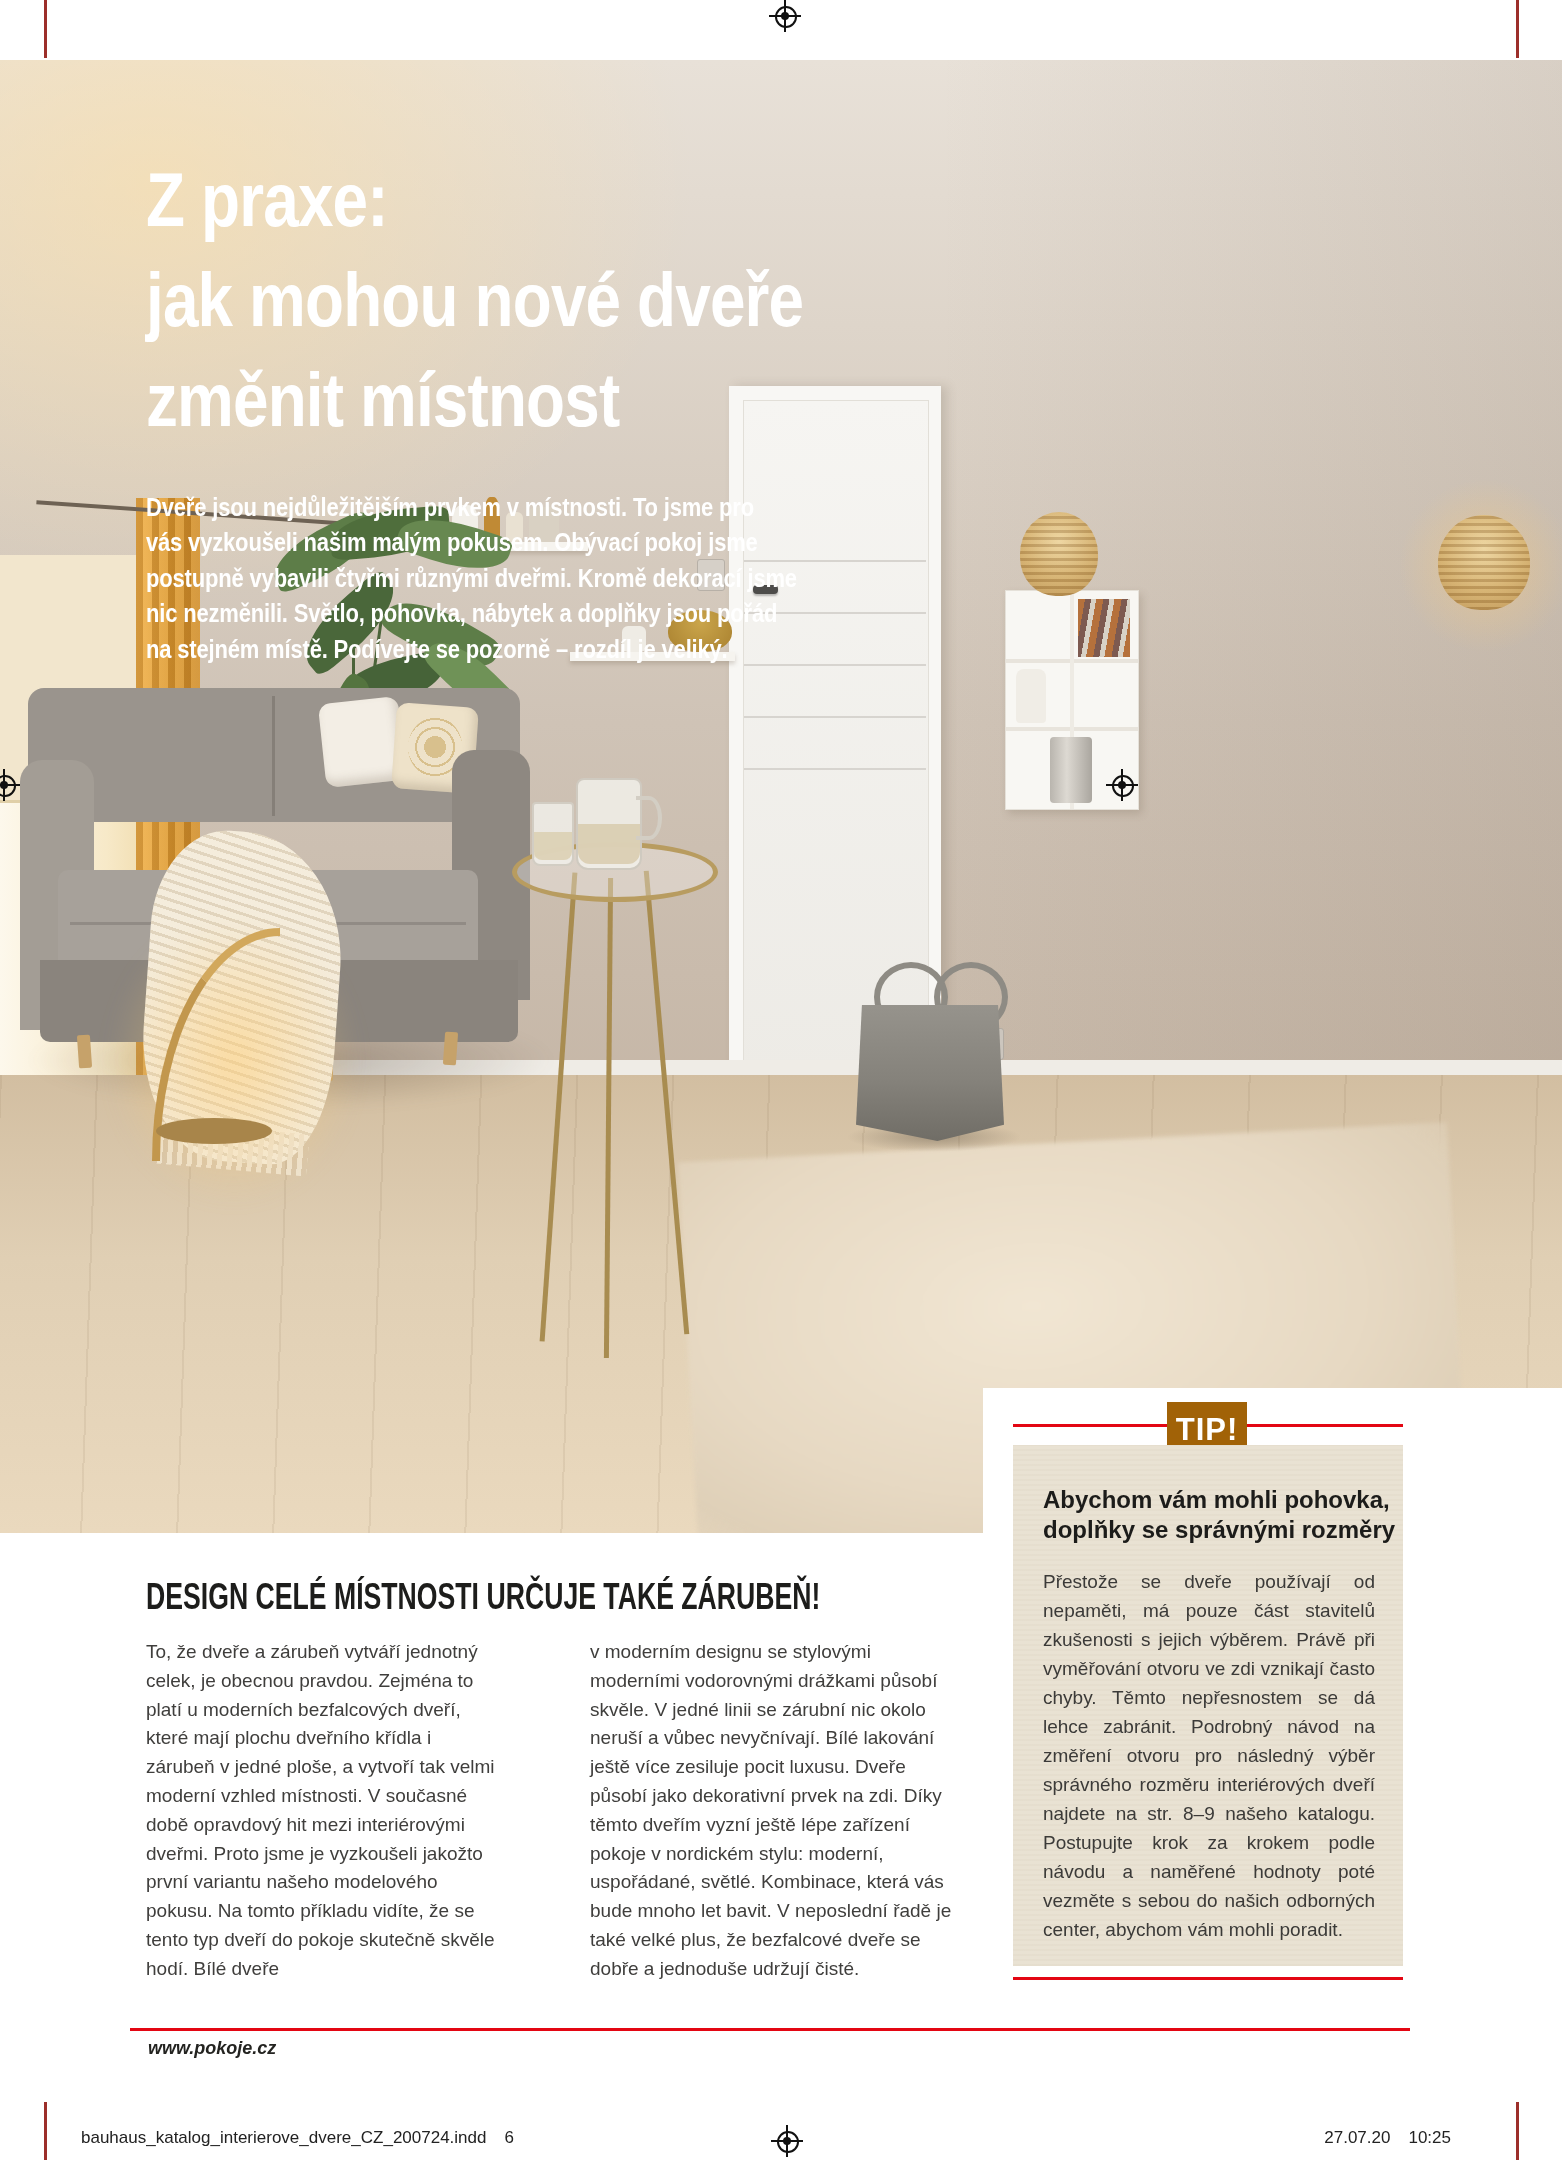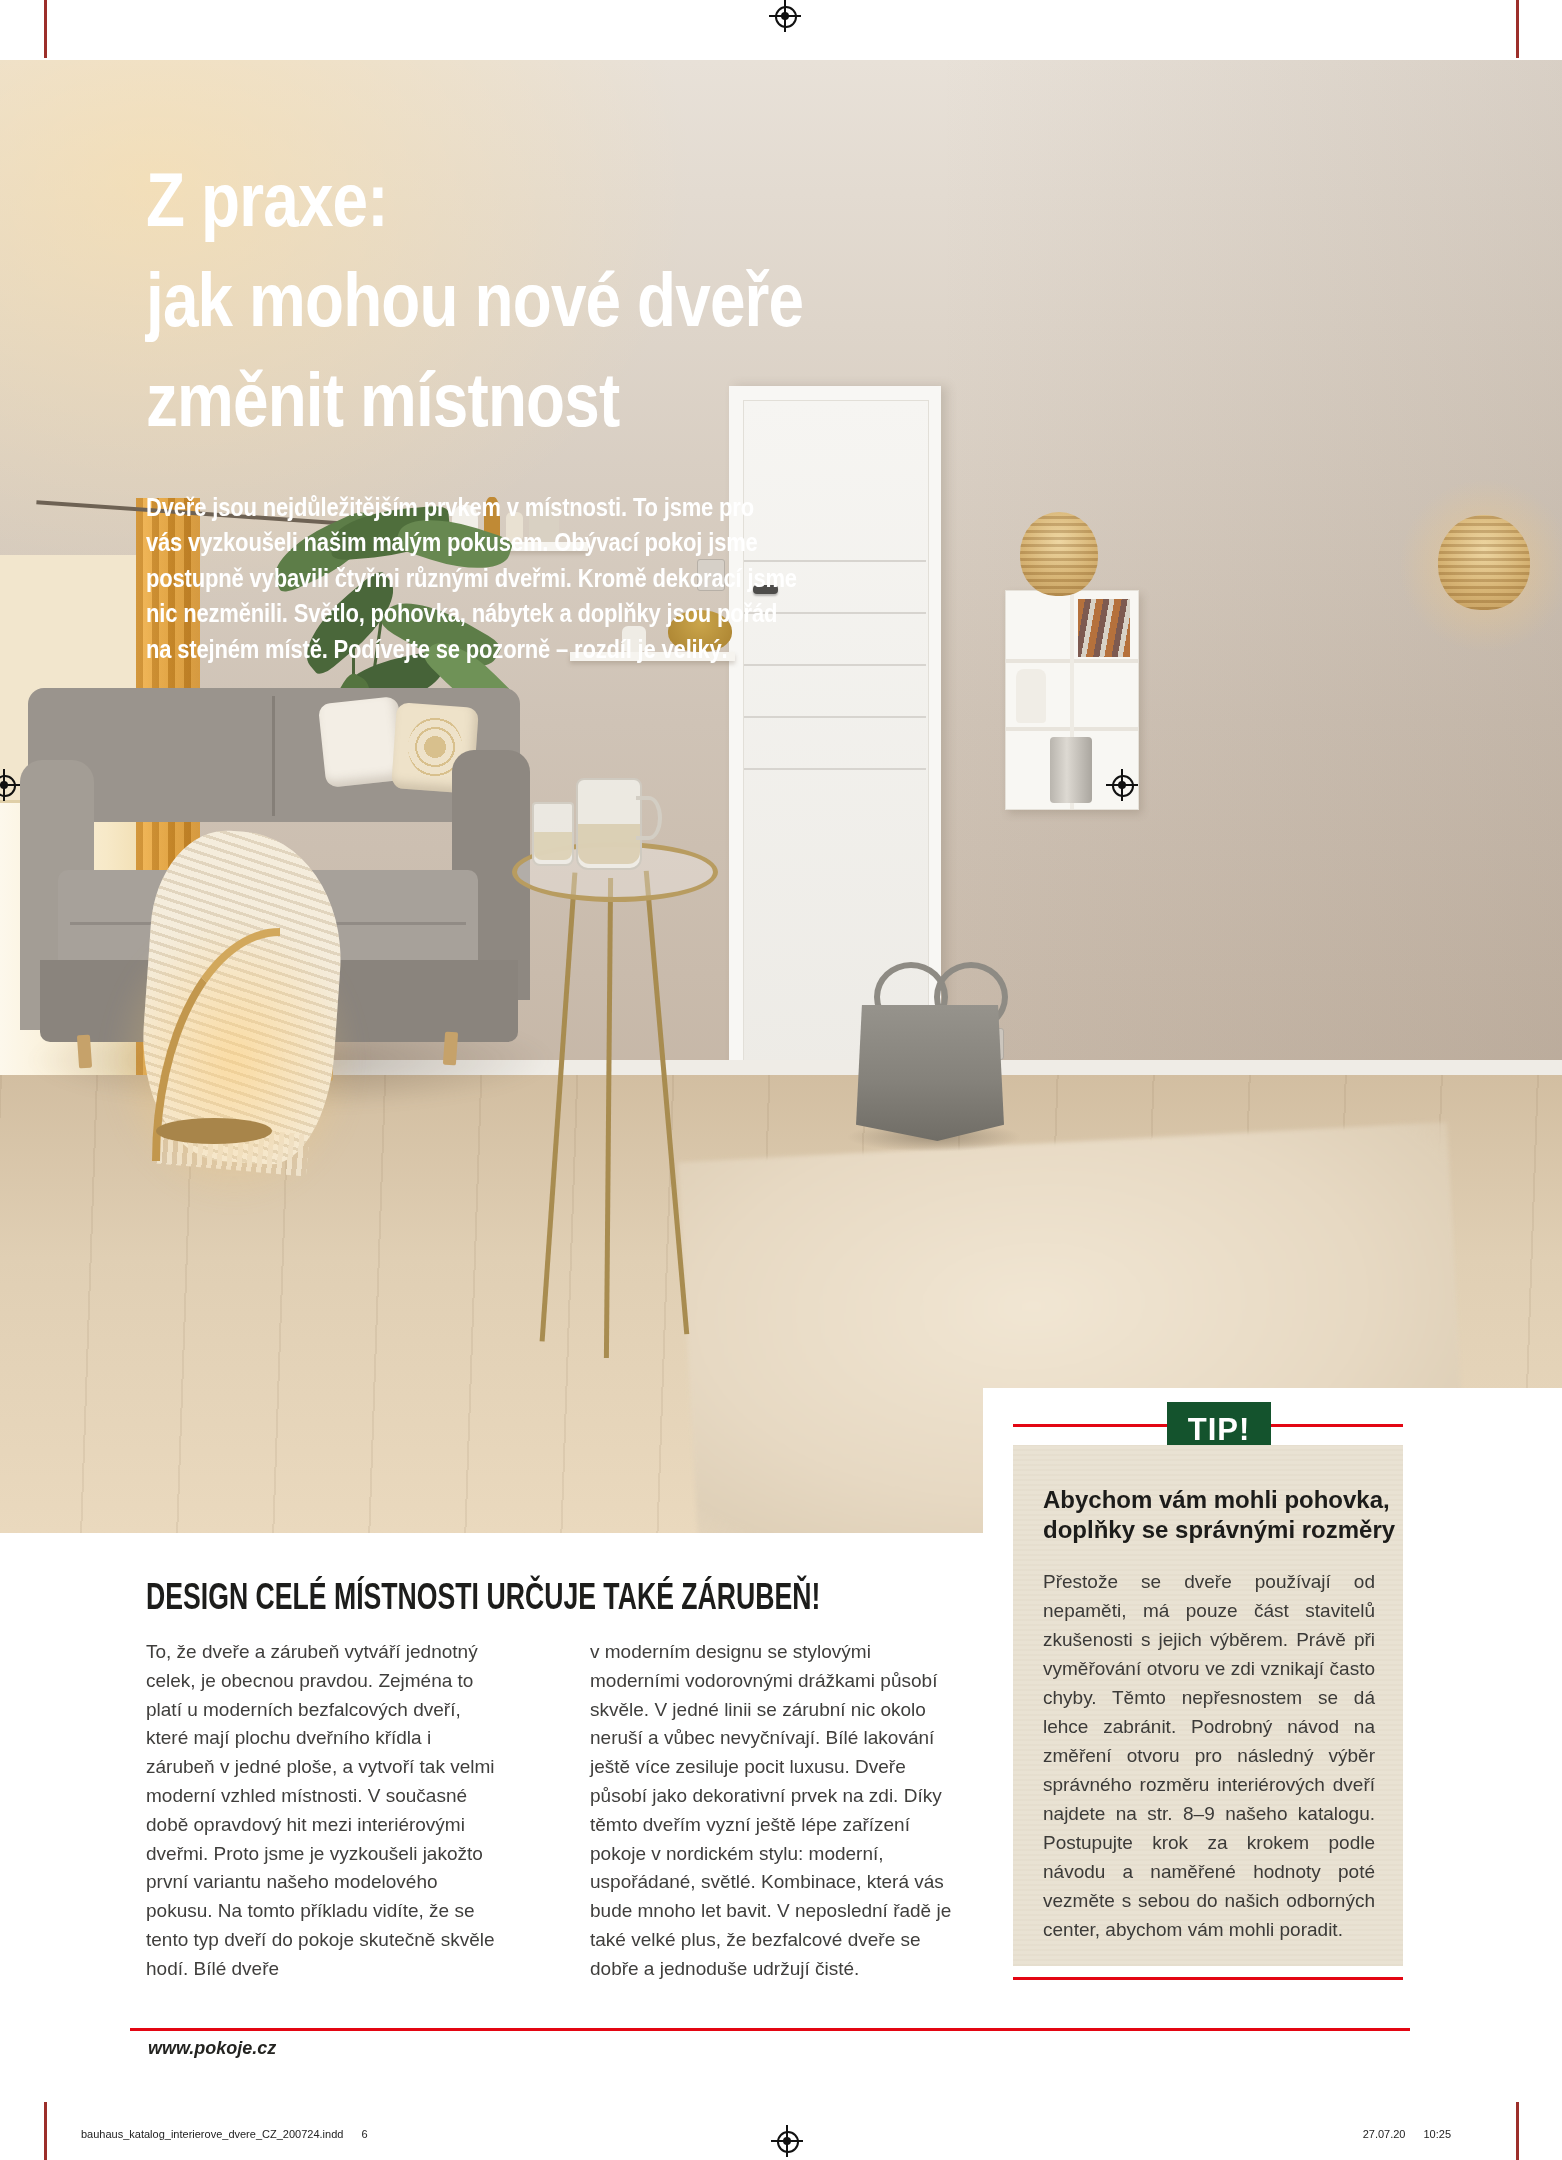--- a/index.html
+++ b/index.html
@@ -110,31 +110,31 @@
     transform:scaleX(.88);transform-origin:left top;white-space:nowrap;letter-spacing:-.2px;}
 
   .section-heading{left:146px;top:1576px;color:#1d1d1b;font-weight:bold;font-size:37px;
     transform:scaleX(.72);transform-origin:left top;white-space:nowrap;letter-spacing:0;}
   .col{top:1638px;color:#3f3e3c;font-size:19px;line-height:28.8px;}
   .col1{left:146px;width:352px;}
   .col2{left:580px;width:368px;margin-left:10px;}
 
   
   .tip-rule{left:1013px;width:390px;height:3px;background:#e30613;}
-  .tip-badge{left:1167px;top:1402px;width:104px;height:55px;background:#14532d;color:#fff;
+  .tip-badge{left:1167px;top:1402px;width:80px;height:55px;background:#a16207;color:#fff;
     font-weight:bold;font-size:31px;letter-spacing:1px;display:flex;align-items:center;justify-content:center;}
   .tip-box{left:1013px;top:1445px;width:390px;height:521px;background:#e9e2d3;
     background-image:repeating-linear-gradient(0deg,rgba(190,175,150,.08) 0 2px,rgba(255,255,255,0) 2px 5px);}
   .tip-heading{margin:40px 28px 0 30px;font-size:24px;font-weight:bold;color:#1c1c1a;line-height:30px;white-space:nowrap;}
   .tip-body{margin:22px 28px 0 30px;font-size:19px;line-height:29px;color:#3b3a38;text-align:justify;}
 
   
   .footer-rule{left:130px;top:2028px;width:1280px;height:3px;background:#e30613;}
   .website{left:148px;top:2038px;font-size:18px;font-weight:bold;font-style:italic;color:#232320;}
-  .printline{top:2128px;font-size:11px;color:#222;text-align:right;}
+  .printline{top:2128px;font-size:17px;color:#222;text-align:right;}
   .print-left{left:81px;}
   .print-right{right:111px;}
   .gap{display:inline-block;width:18px;}
 </style>
 </head>
 <body>
 
 <div class="page">
 
   <div class="photo">

